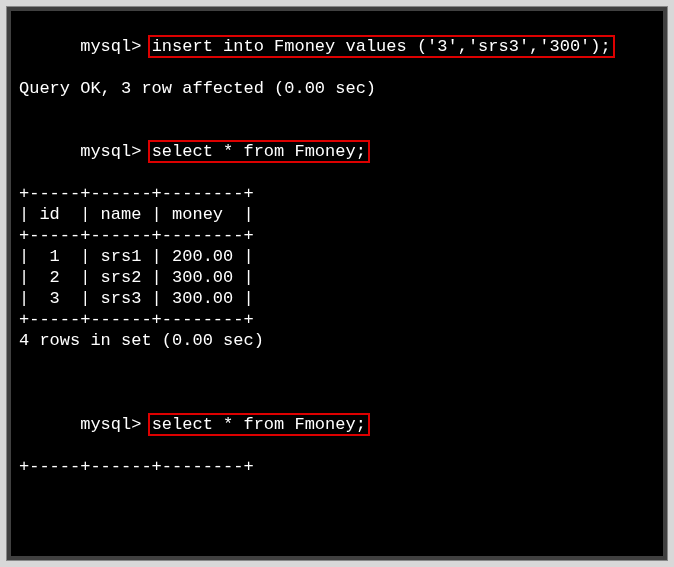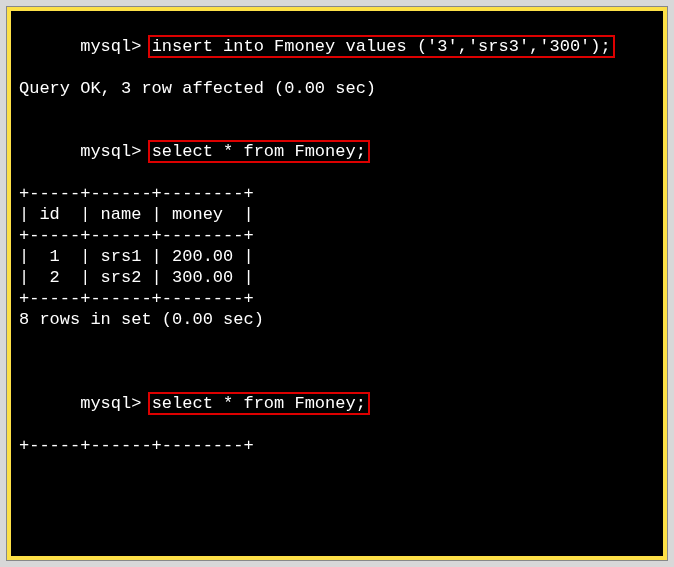--- a/index.html
+++ b/index.html
@@ -5,21 +5,21 @@
   * { margin: 0; padding: 0; box-sizing: border-box; }
   body {
     background: #d8d8d8;
     width: 674px;
     height: 567px;
     font-family: "Courier New", Consolas, monospace;
     font-size: 17px;
     padding: 6px;
   }
   .terminal-frame {
-    background: #fde047;
+    background: #404040;
     border: 1px solid #888;
     padding: 4px;
     width: 100%;
     height: 100%;
   }
   .terminal {
     background: #000;
     color: #fff;
     width: 100%;
     height: 100%;
@@ -54,22 +54,23 @@
     <div class="line"> </div>
 
     <div class="line">
       <span class="prompt">mysql&gt;</span> <span class="inline-wrap"><span class="cmd">select * from Fmoney;</span><span class="box" style="left:-4px;top:-1px;right:-4px;bottom:-1px;"></span></span>
     </div>
     <div class="line">+-----+------+--------+</div>
     <div class="line">| id  | name | money  |</div>
     <div class="line">+-----+------+--------+</div>
     <div class="line">|  1  | srs1 | 200.00 |</div>
     <div class="line">|  2  | srs2 | 300.00 |</div>
+    <div class="line">|  3  | srs3 | 300.00 |</div>
     <div class="line">+-----+------+--------+</div>
-    <div class="line">8 rows in set (0.00 sec)</div>
+    <div class="line">4 rows in set (0.00 sec)</div>
     <div class="line"> </div>
 
     <div class="line"> </div>
 
     <div class="line">
       <span class="prompt">mysql&gt;</span> <span class="inline-wrap"><span class="cmd">select * from Fmoney;</span><span class="box" style="left:-4px;top:-1px;right:-4px;bottom:-1px;"></span></span>
     </div>
     <div class="line">+-----+------+--------+</div>
 
   </div>

